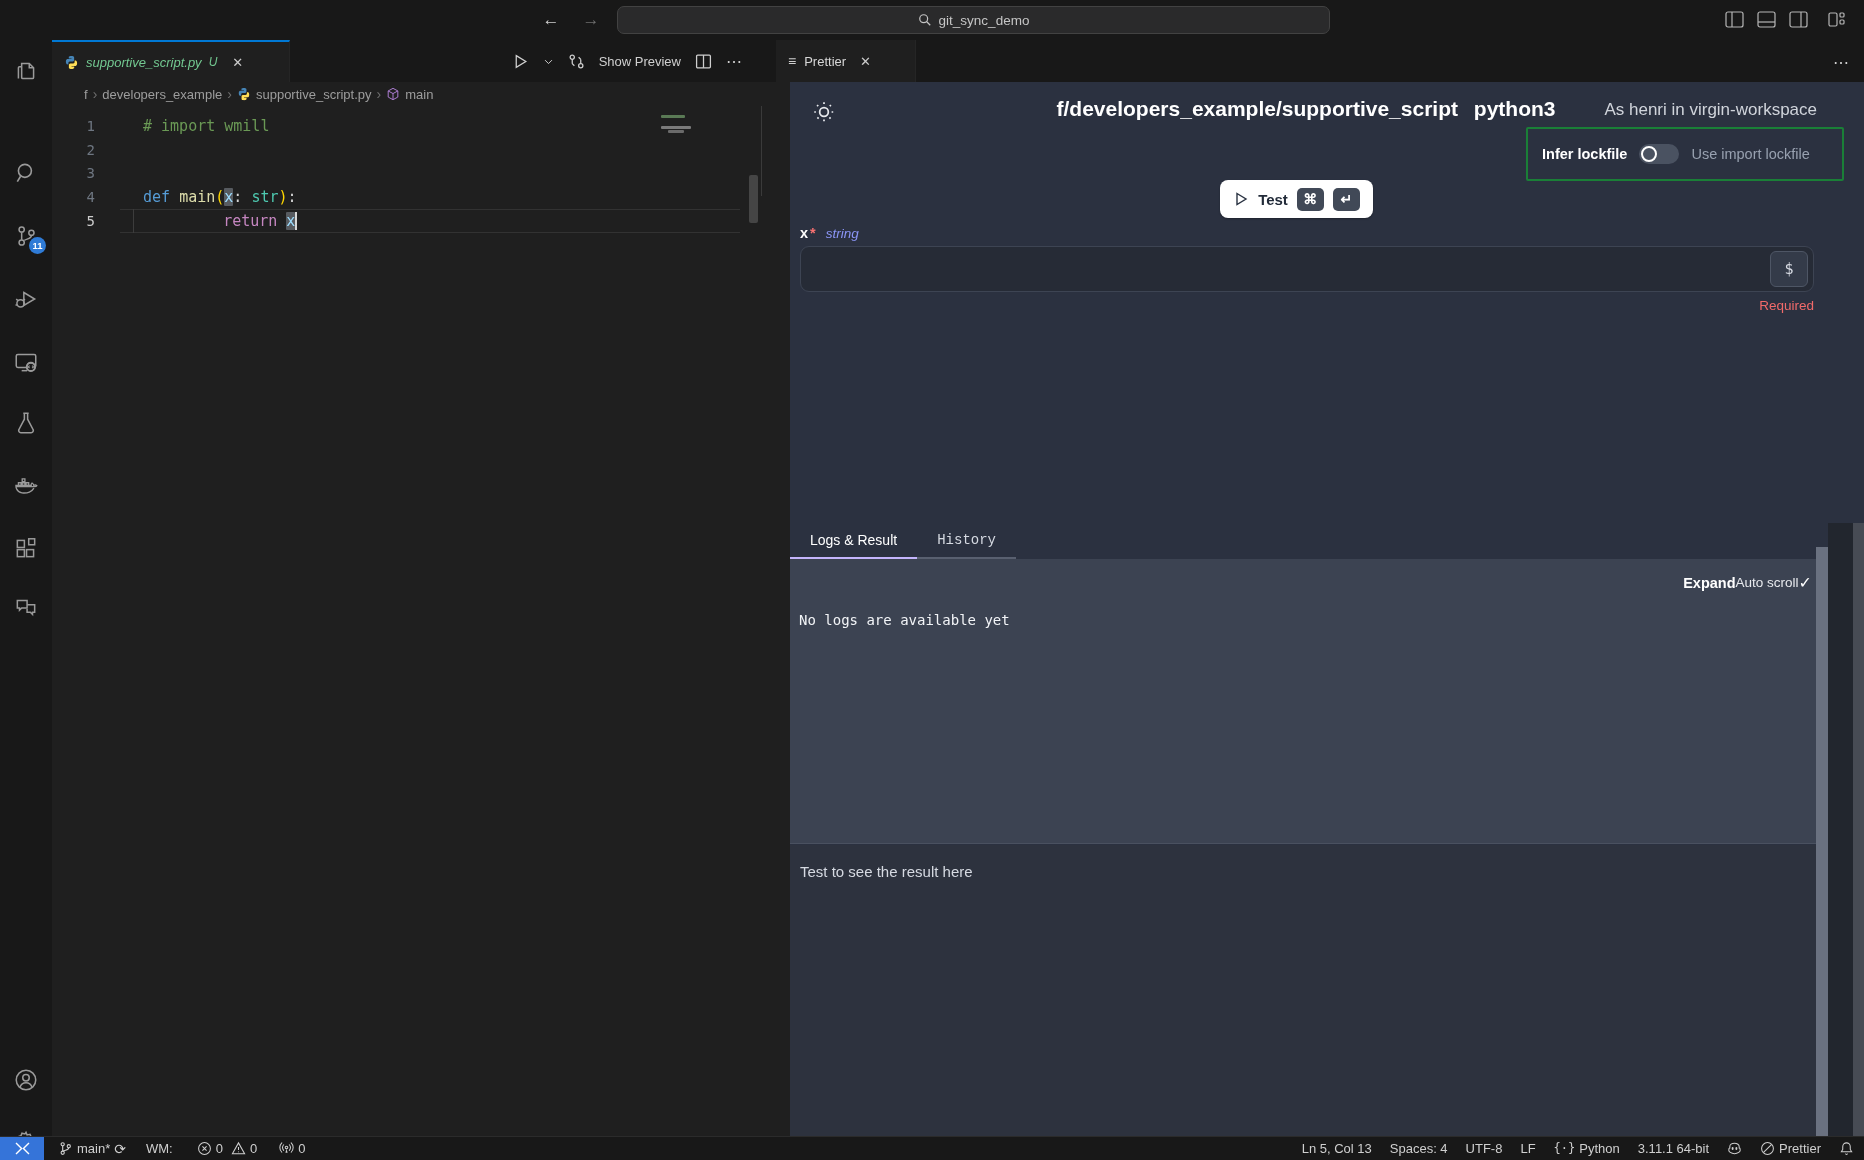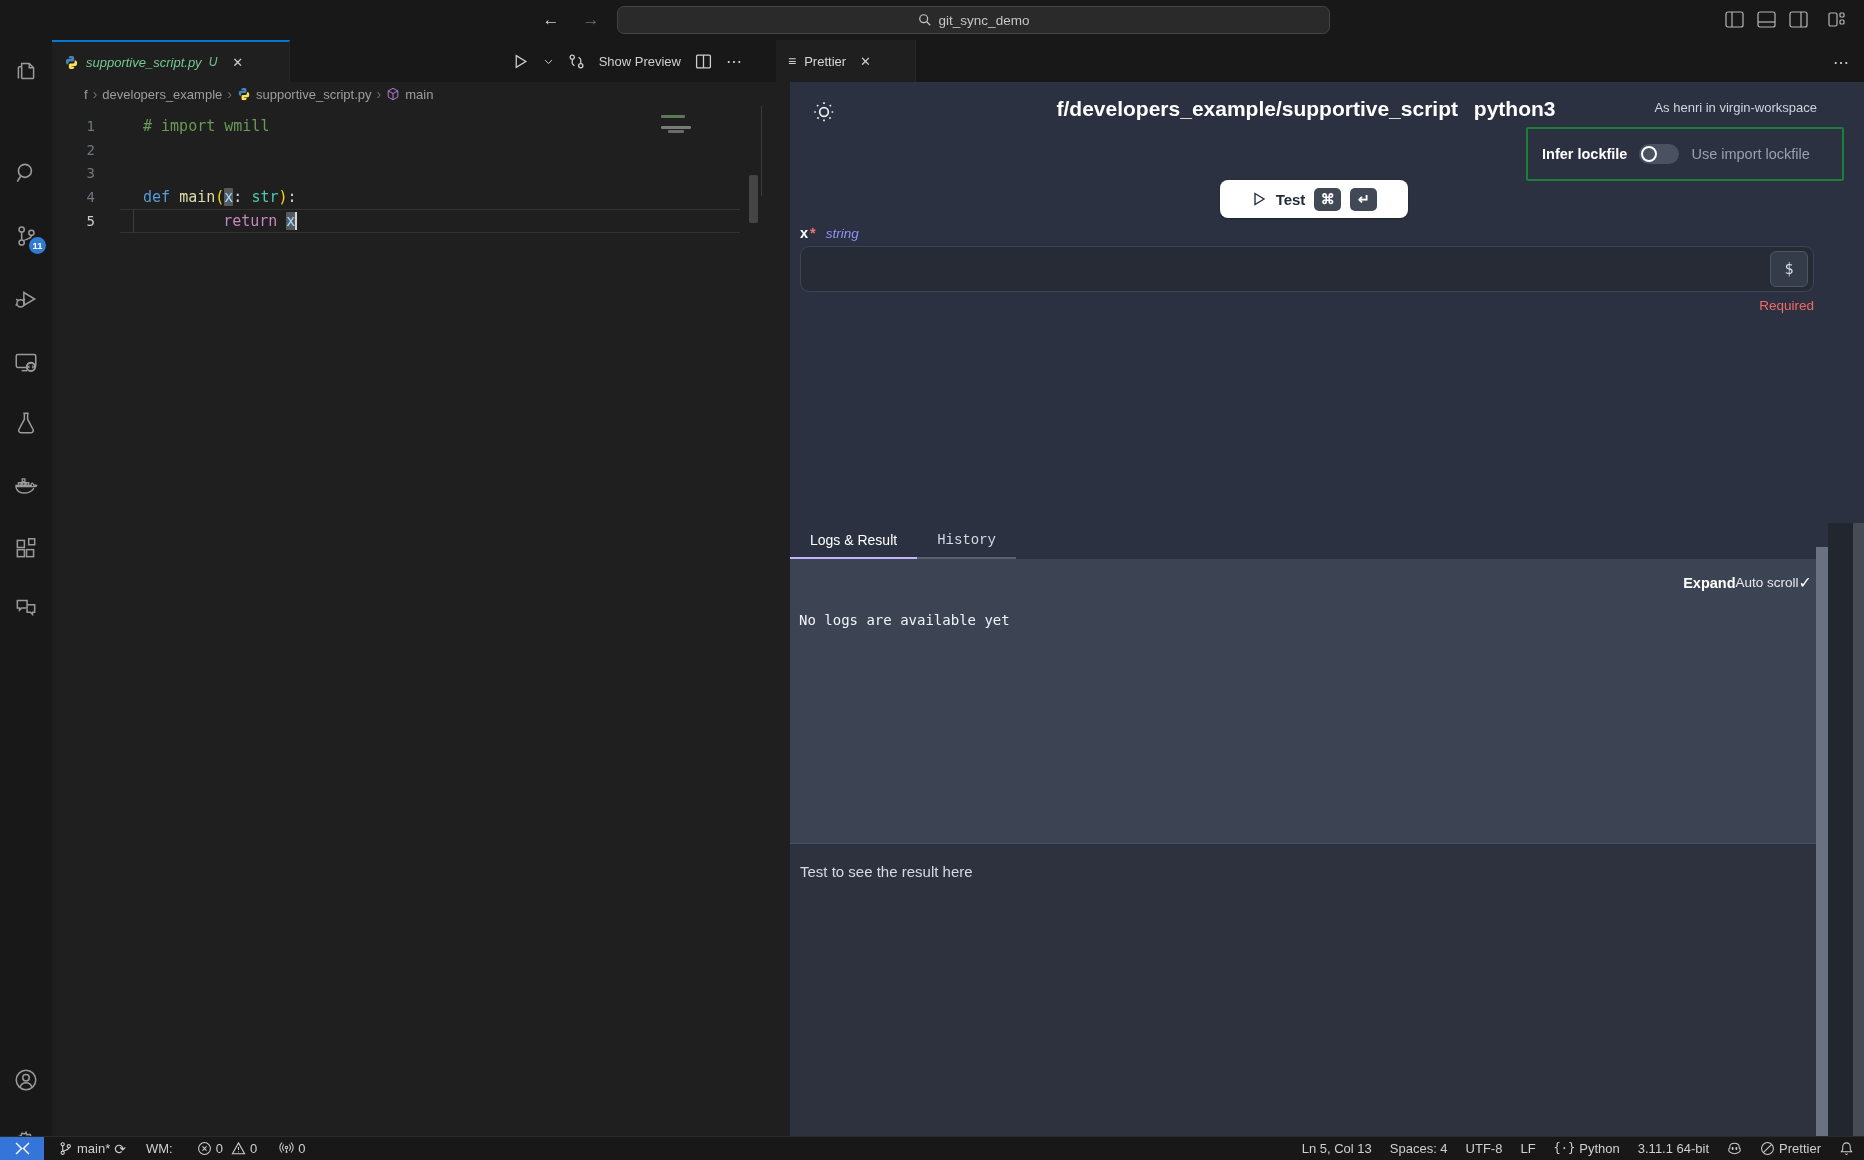--- a/index.html
+++ b/index.html
@@ -65,29 +65,29 @@
   #wm-tab { position:absolute; left:0; top:0; width:140px; height:42px; background:#1f1f1f; border-right:1px solid #252525;
             display:flex; align-items:center; padding:0 10px 0 12px; gap:8px; color:#cfcfcf; }
   #wm-tab .wlabel { font-size:13px; color:#d7d7d7; }
   #wm-tab .closex { color:#cccccc; font-size:13px; margin-left:6px; }
   #wm-more { position:absolute; right:14px; top:13px; color:#cfcfcf; font-size:16px; letter-spacing:1px; }
 
   #webview { position:absolute; left:14px; top:42px; width:1074px; height:1054px; background:#2b3140; }
   #wm-sun { position:absolute; left:21px; top:17px; width:26px; height:26px; color:#e8eaee; }
   #wm-title { position:absolute; left:516px; top:15px; transform:translateX(-50%); white-space:nowrap;
               color:#ffffff; font-size:21px; font-weight:700; }
-  #wm-context { position:absolute; right:47px; top:18px; color:#d0d4db; font-size:13px; }
+  #wm-context { position:absolute; right:47px; top:18px; color:#d0d4db; font-size:17px; }
   #lockfile-box { position:absolute; left:736px; top:45px; width:318px; height:54px; border:2px solid #1a7f37; border-radius:2px;
                   display:flex; align-items:center; padding:0 14px; gap:12px; }
   #lockfile-box .infer { color:#ffffff; font-size:14.5px; font-weight:700; }
   #lockfile-box .use { color:#98a1b0; font-size:14.5px; }
   #toggle { width:40px; height:20px; border-radius:10px; background:#4a5261; position:relative; flex:none; }
   #toggle .knob { position:absolute; left:2px; top:2px; width:16px; height:16px; border-radius:50%; border:2px solid #ffffff; background:transparent; }
 
-  #test-btn { position:absolute; left:430px; top:98px; width:188px; height:38px; background:#ffffff; border-radius:8px;
+  #test-btn { position:absolute; left:430px; top:98px; width:153px; height:38px; background:#ffffff; border-radius:8px;
               display:flex; align-items:center; justify-content:center; gap:9px; box-shadow:0 1px 2px rgba(0,0,0,.3); }
   #test-btn .play { width:16px; height:16px; color:#2a3342; }
   #test-btn .tlabel { color:#222b39; font-size:15px; font-weight:700; }
   .keybadge { min-width:27px; height:23px; background:#414957; border-radius:5px; color:#ffffff; display:flex; align-items:center; justify-content:center;
               font-size:14px; font-weight:600; }
 
   #field-label { position:absolute; left:10px; top:143px; font-size:14.5px; display:flex; align-items:baseline; gap:2px; }
   #field-label .fname { color:#ffffff; font-weight:700; }
   #field-label .star { color:#f87171; font-weight:700; }
   #field-label .ftype { color:#8b95f6; font-style:italic; font-size:13.5px; margin-left:8px; }

